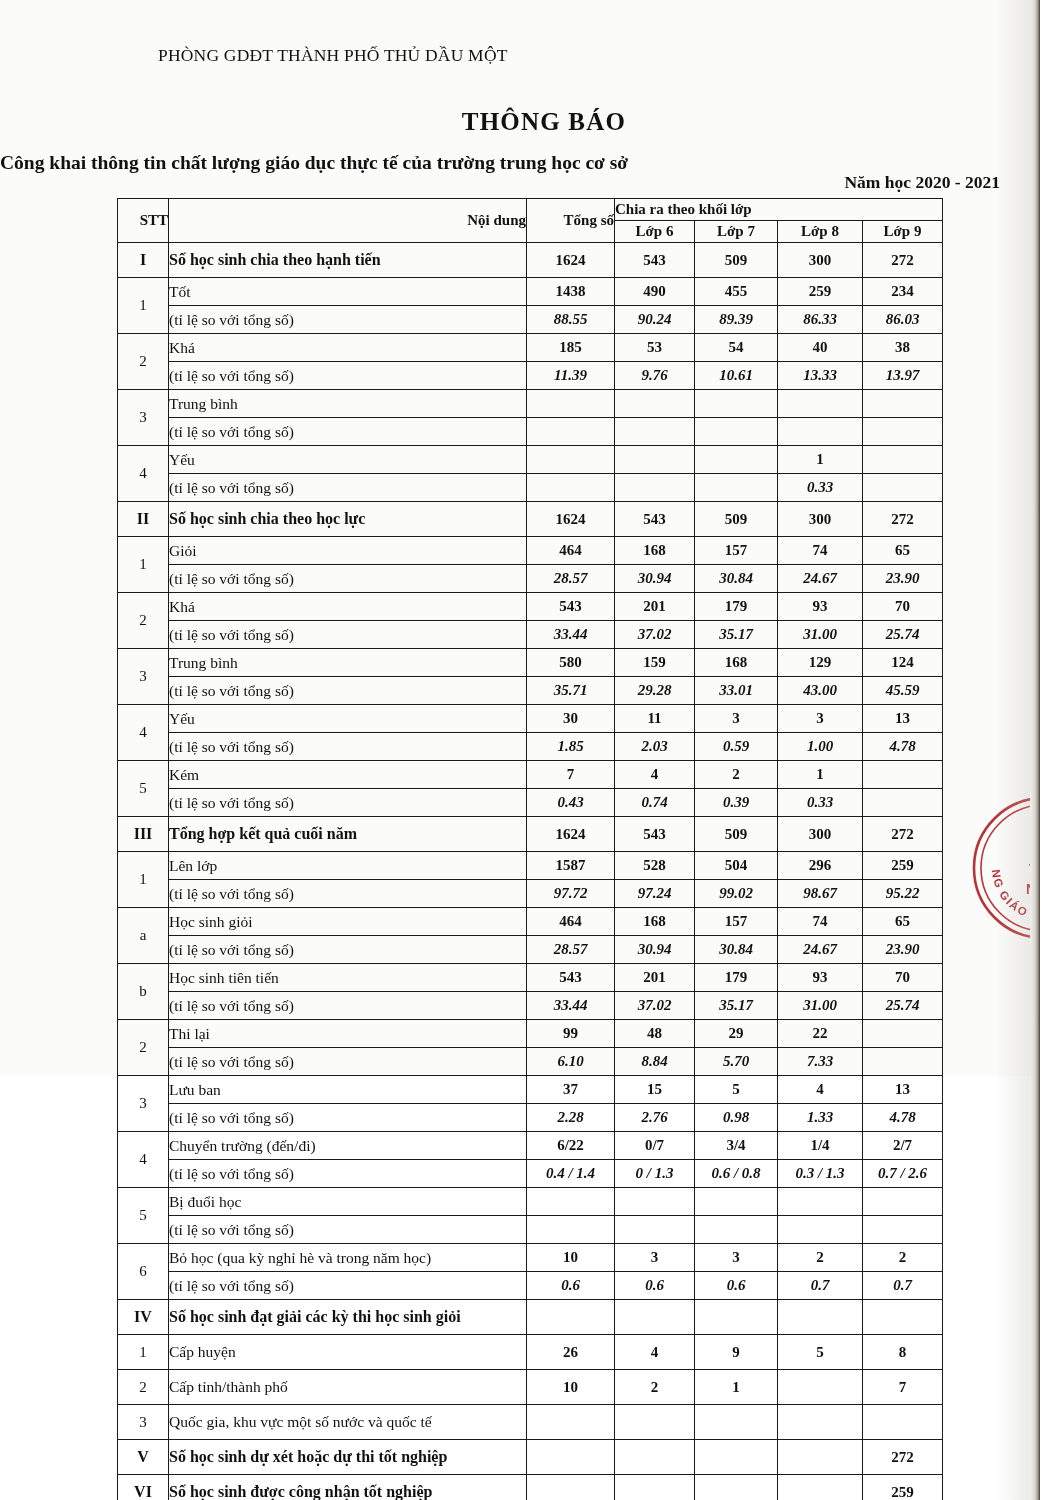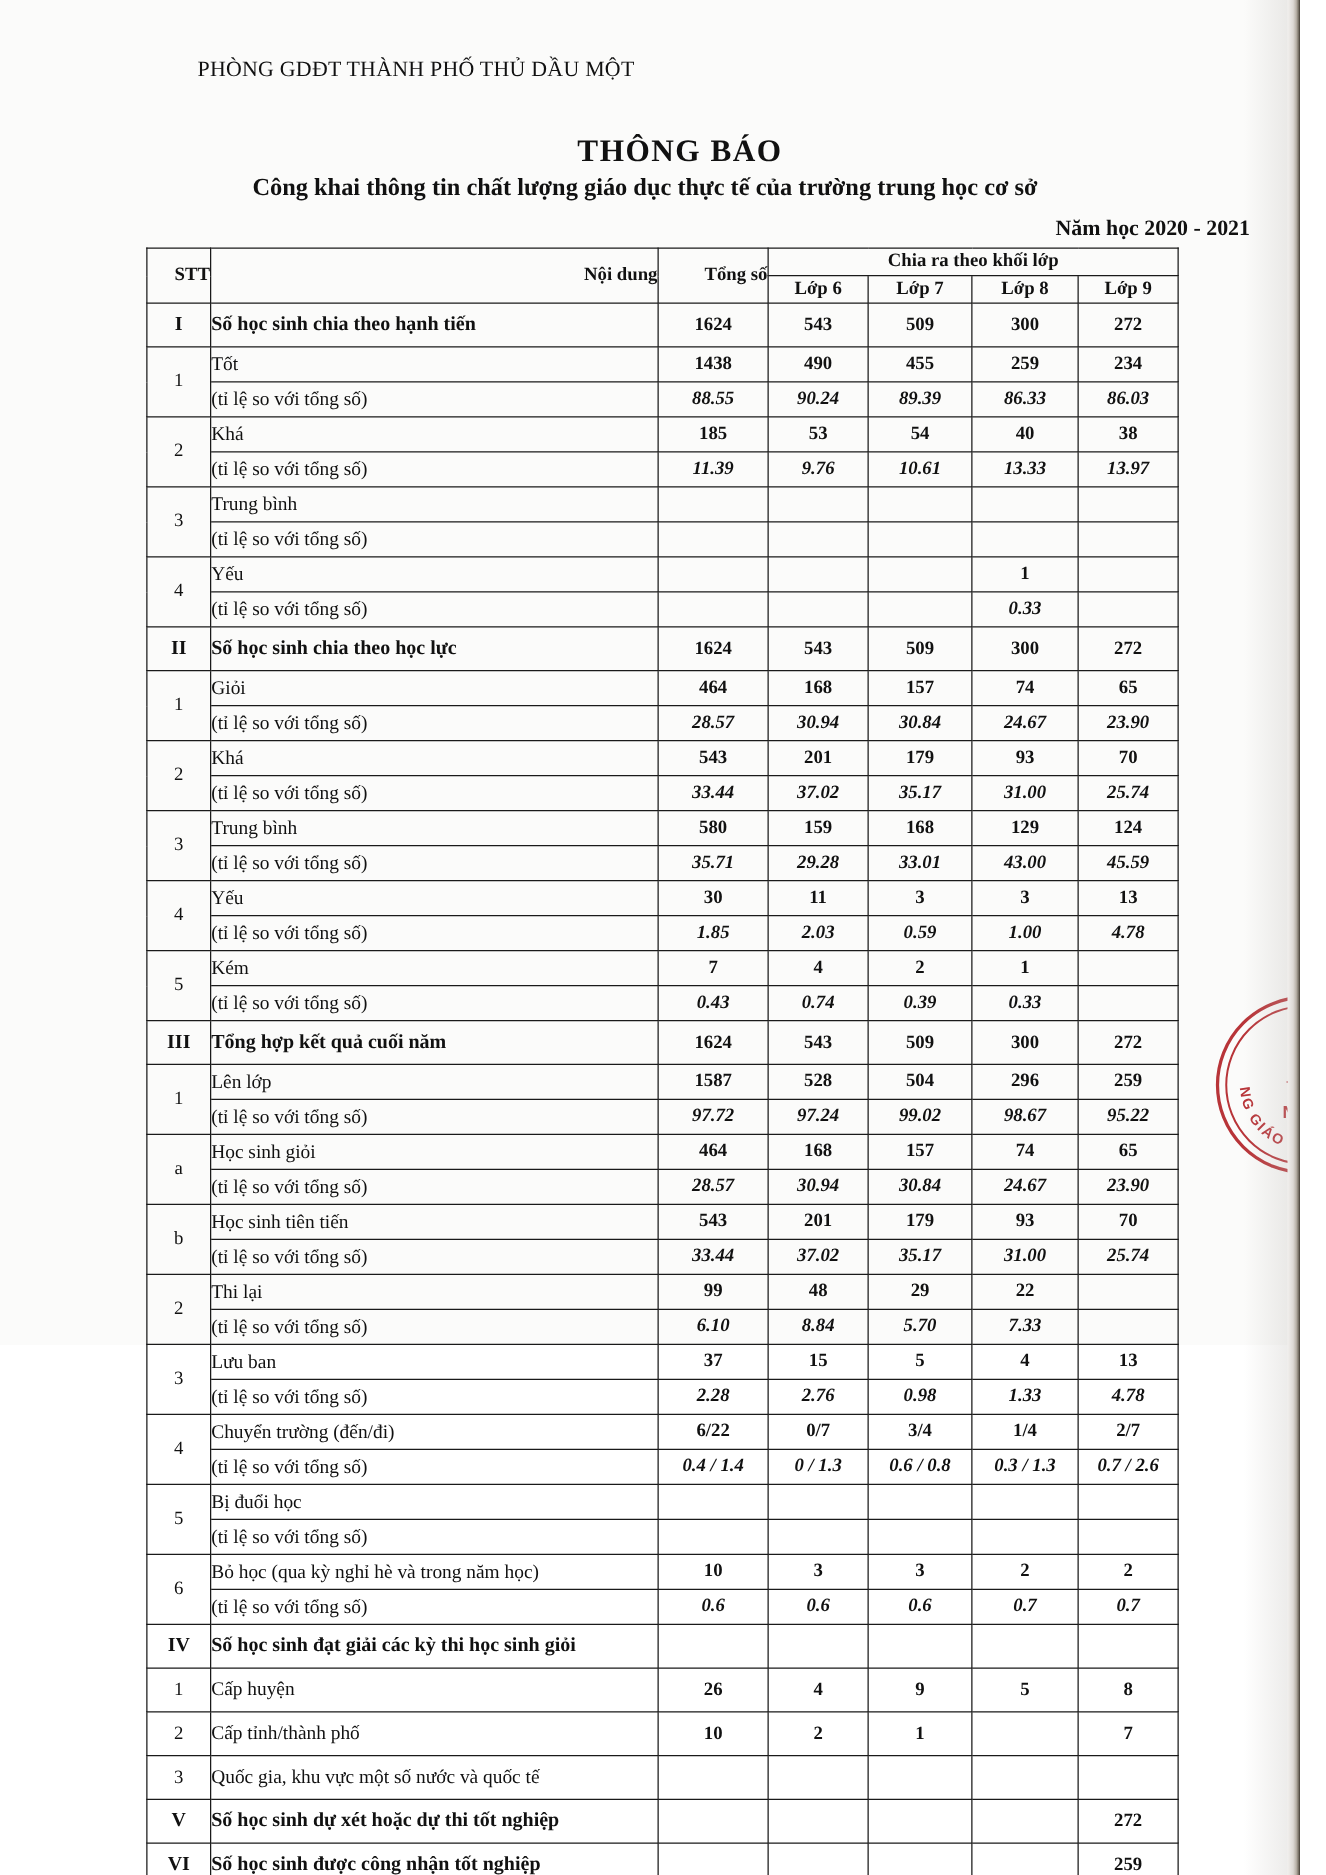--- a/index.html
+++ b/index.html
@@ -78,26 +78,25 @@
     left: 0; top: 108px;
     width: 1000px;
     text-align: center;
     font-size: 25px;
     font-weight: bold;
     letter-spacing: 1.2px;
     margin-left: 44px;
   }
   .title-sub {
     position: absolute;
-    left: 0; top: 140px;
+    left: 0; top: 152px;
     width: 1000px;
-    text-align: center;
+    text-align: left;
     font-size: 19.5px;
     font-weight: bold;
-    padding-left: 16px;
   }
   .title-year {
     position: absolute;
     left: 0; top: 172px;
     width: 1000px;
     text-align: right;
     font-size: 17.5px;
     font-weight: bold;
   }
 
@@ -129,21 +128,21 @@
 
   th.h-stt, th.h-noi, th.h-tong {
     font-weight: bold;
     font-size: 16.5px;
     text-align: right;
     height: 42px;
   }
   th.h-chia {
     font-weight: bold;
     font-size: 16.5px;
-    text-align: center;
+    text-align: left;
     height: 21px;
   }
   th.h-lop {
     font-weight: bold;
     font-size: 15.5px;
     text-align: center;
     height: 21px;
   }
 
   td.stt {

